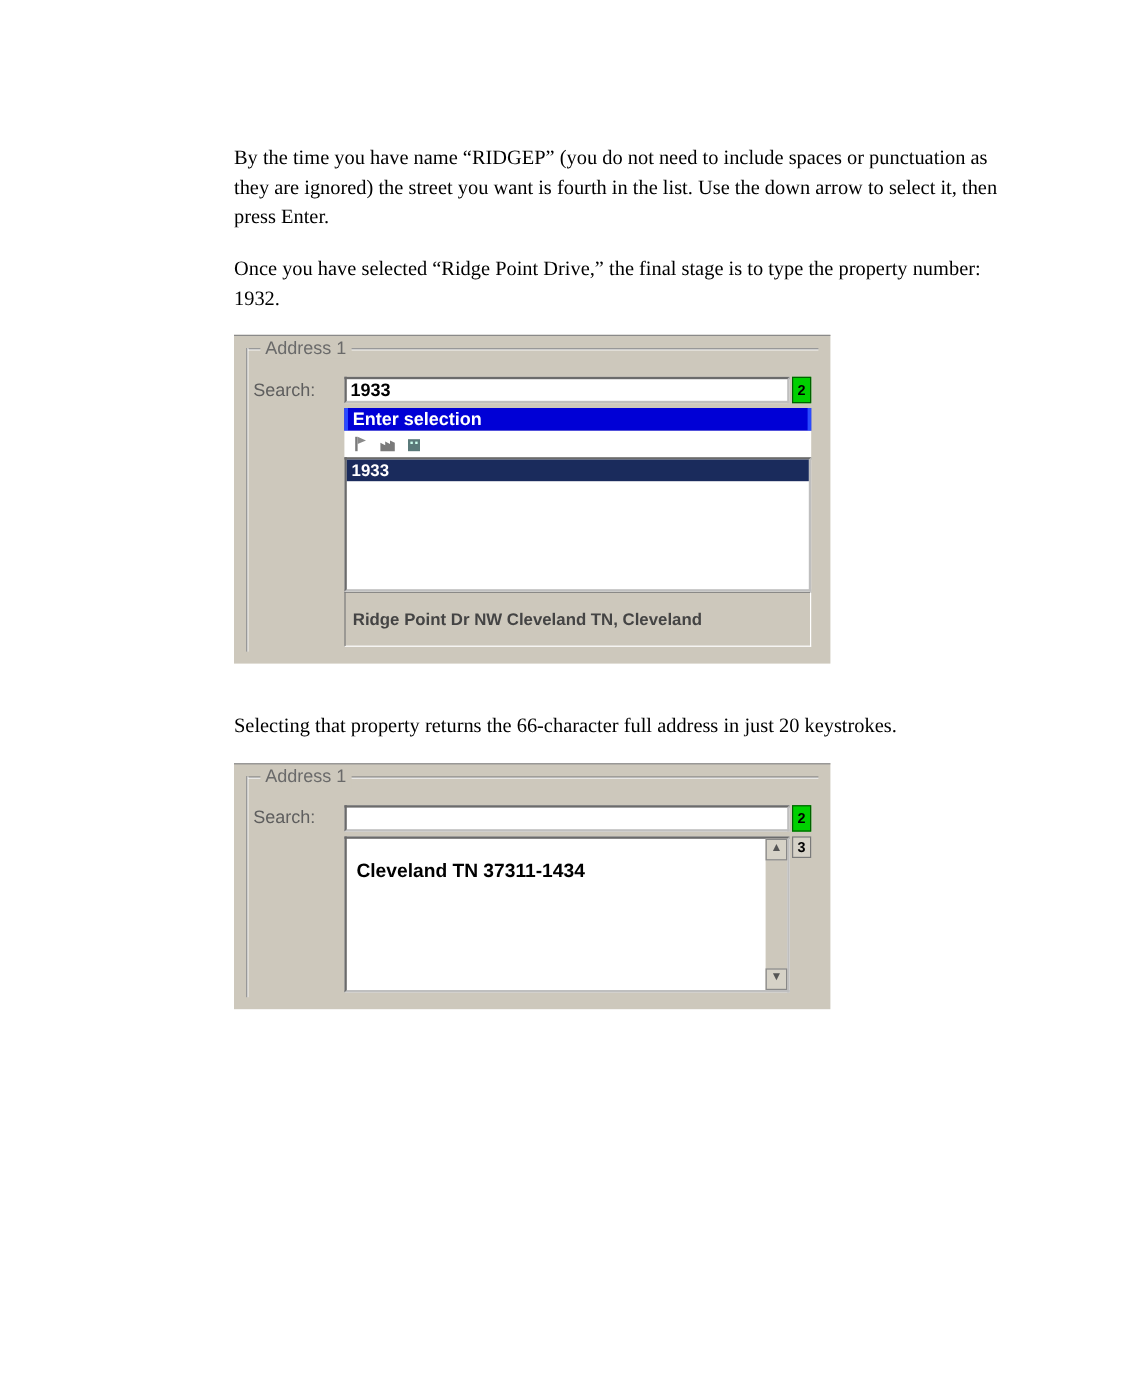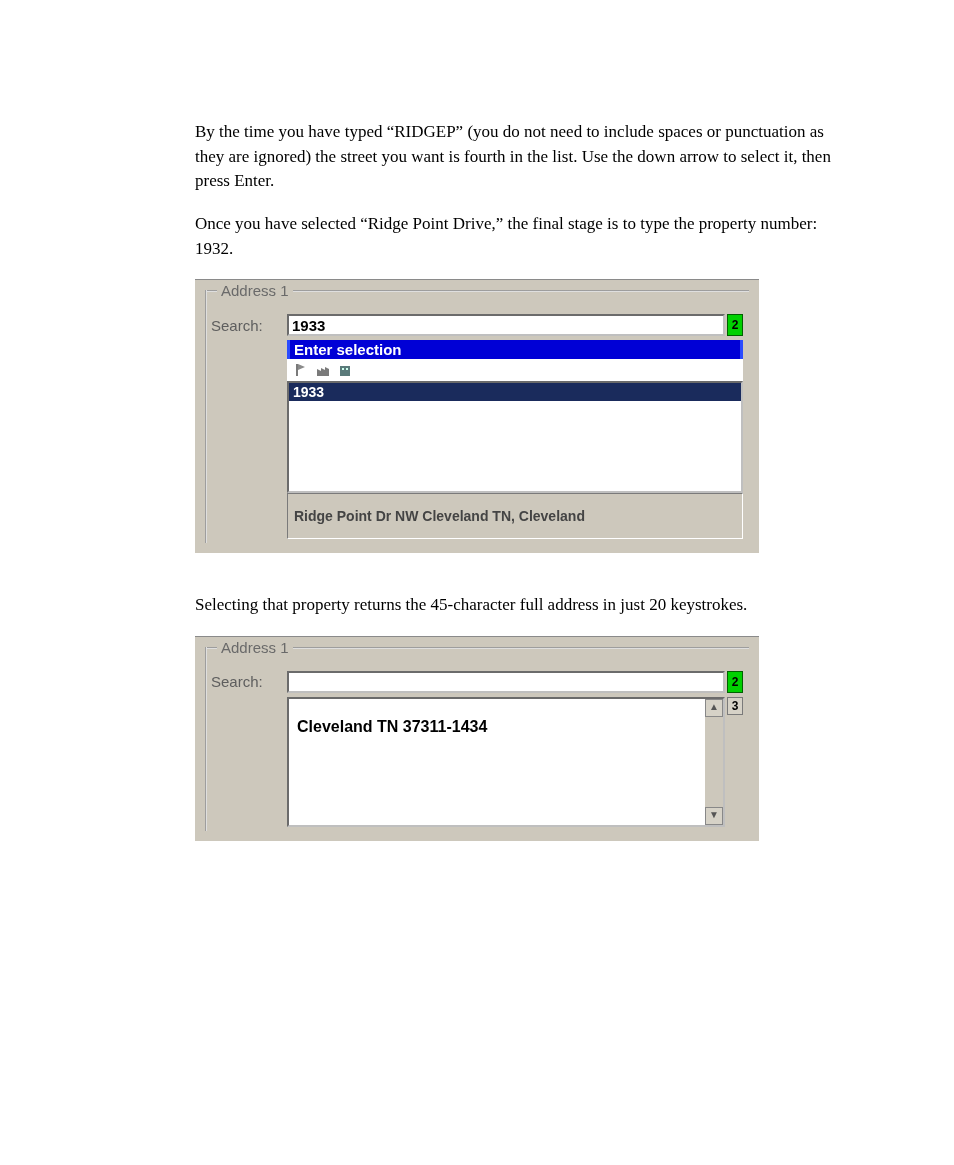--- a/index.html
+++ b/index.html
@@ -18,21 +18,21 @@
     line-height: 1.45;
     margin: 0 0 18px 0;
   }
   .groupbox {
     background: #cdc8bc;
     border: 1px solid #000;
     border-top: none;
     border-left: none;
     border-right: none;
     border-bottom: none;
-    width: 564px;
+    width: 497px;
     box-sizing: border-box;
     position: relative;
     margin: 0 0 40px 0;
   }
   .groupbox-inner {
     position: relative;
     padding: 12px 16px 14px 16px;
     border-top: 1px solid #8a8a8a;
   }
   .gb-label {
@@ -201,21 +201,21 @@
     text-align: center;
     line-height: 14px;
     color: #555;
   }
 </style>
 </head>
 <body>
 
 <div class="page">
 
-  <p class="body">By the time you have typed “RIDGEP” (you do not need to include spaces or punctuation as they are ignored) the street you want is fourth in the list. Use the down arrow to select it, then press Enter.</p>
+  <p class="body">By the time you have name “RIDGEP” (you do not need to include spaces or punctuation as they are ignored) the street you want is fourth in the list. Use the down arrow to select it, then press Enter.</p>
   <p class="body">Once you have selected “Ridge Point Drive,” the final stage is to type the property number: 1932.</p>
 
   <div class="groupbox">
     <div class="gb-rule-top"></div>
     <div class="gb-rule-left"></div>
     <div class="gb-label">Address 1</div>
     <div class="groupbox-inner">
       <div class="row">
         <div class="lab">Search:</div>
         <div class="field-wrap">
@@ -246,21 +246,21 @@
           </span>
         </div>
         <div class="listbox">
           <div class="listrow sel">1933</div>
         </div>
       </div>
       <div class="statusbar">Ridge Point Dr NW Cleveland TN, Cleveland</div>
     </div>
   </div>
 
-  <p class="body">Selecting that property returns the 45-character full address in just 20 keystrokes.</p>
+  <p class="body">Selecting that property returns the 66-character full address in just 20 keystrokes.</p>
 
   <div class="groupbox">
     <div class="gb-rule-top"></div>
     <div class="gb-rule-left"></div>
     <div class="gb-label">Address 1</div>
     <div class="groupbox-inner">
       <div class="row">
         <div class="lab">Search:</div>
         <div class="field-wrap">
           <input class="text-field" value="" style="">

